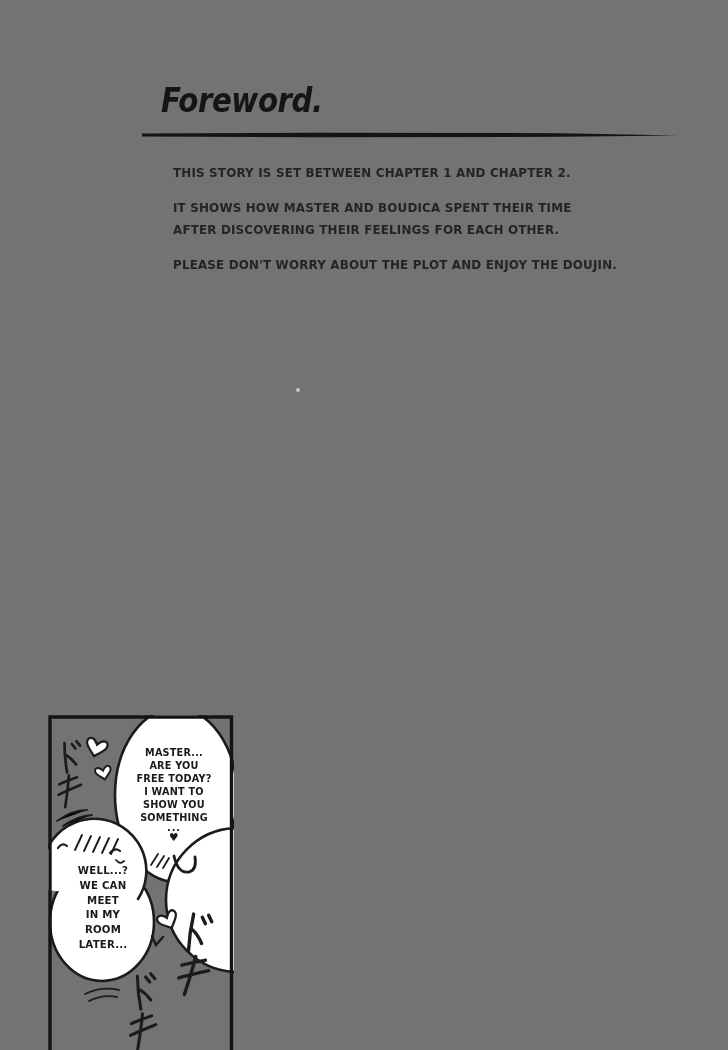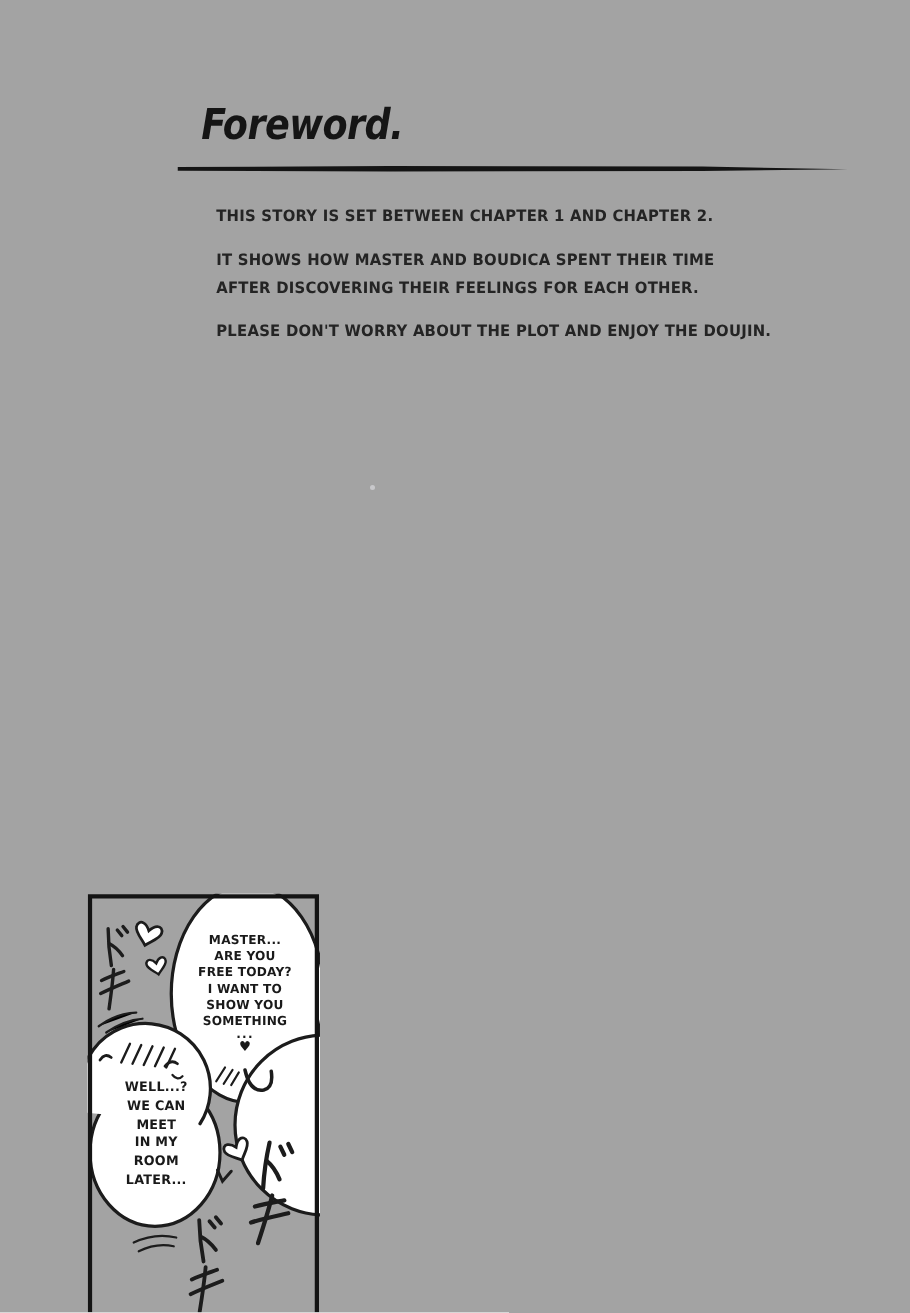--- a/index.html
+++ b/index.html
@@ -1,17 +1,17 @@
 <!DOCTYPE html>
 <html><head>
 <meta charset="utf-8">
 <style>
   html,body{margin:0;padding:0;background:#ffffff;}
   .page{
-    position:relative;width:728px;height:1050px;background:#a3a3a3;
+    position:relative;width:728px;height:1050px;background:#737373;
     overflow:hidden;font-family:"DejaVu Sans",sans-serif;color:#1c1c1c;
   }
   
   .title{
     position:absolute;left:161px;top:80px;
     font-size:34px;font-weight:bold;font-style:italic;
     letter-spacing:-0.5px;transform:scaleX(0.86);transform-origin:0 0;
     white-space:nowrap;color:#151515;
   }
   .title-underline{position:absolute;left:142px;top:132px;}
@@ -22,21 +22,21 @@
     transform:scaleX(0.95);transform-origin:0 0;color:#242424;
   }
   .para{margin:0 0 13px 0;}
   .para-line{height:22px;line-height:22px;white-space:nowrap;}
   
   .scan-dot{
     position:absolute;left:296px;top:388px;width:4px;height:4px;
     background:#c8c8cb;border-radius:50%;
   }
   
-  .panel{position:absolute;left:48px;top:715px;width:186px;height:277px;margin-left:22px;}
+  .panel{position:absolute;left:48px;top:715px;width:186px;height:277px;}
   .panel svg{position:absolute;left:0;top:0;display:block;}
   .bubble-text{
     position:absolute;text-align:center;font-weight:bold;color:#1a1a1a;
     transform:scaleX(0.97);transform-origin:50% 0;
   }
   .bubble1-text{left:70px;top:31px;width:112px;font-size:10px;line-height:13px;letter-spacing:0.2px;}
   .bubble2-text{left:10px;top:148px;width:90px;font-size:10.5px;line-height:14.8px;letter-spacing:0.2px;}
   .dots-line{line-height:8px;font-size:10px;letter-spacing:1px;}
   .heart-line{line-height:12px;font-size:11px;}
 </style>

